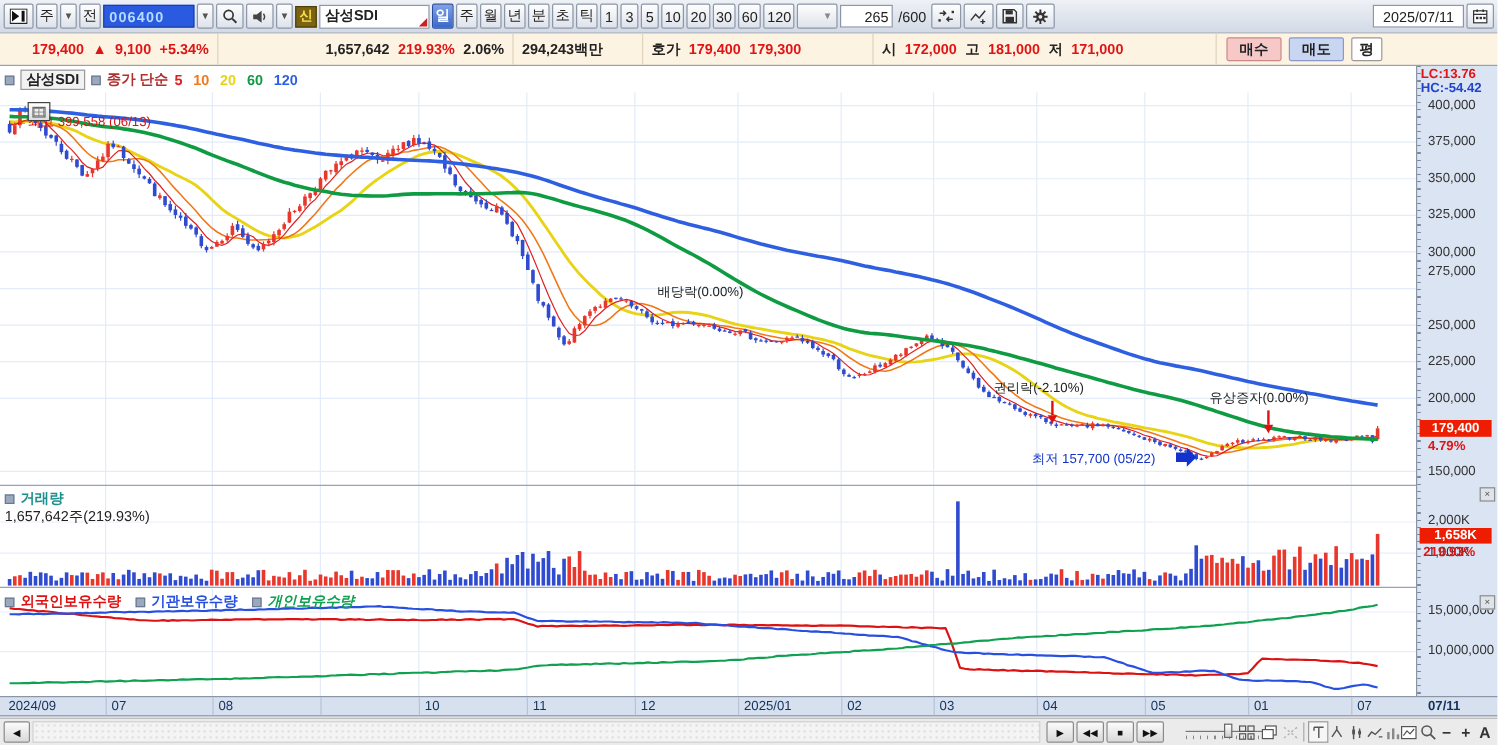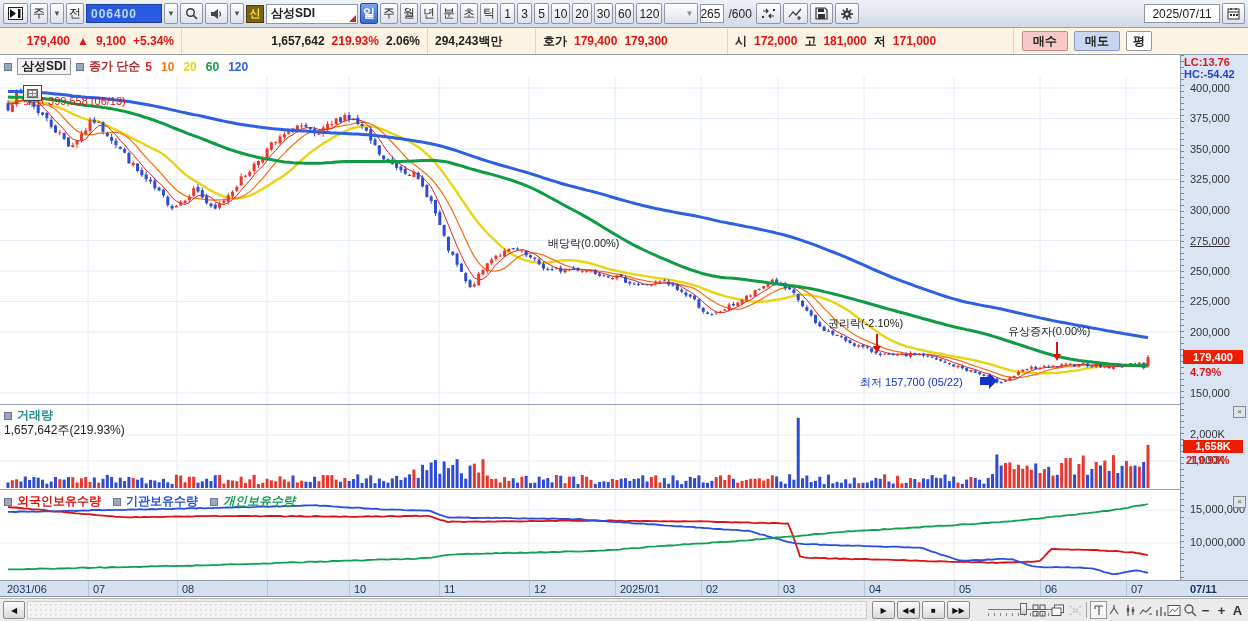--- a/index.html
+++ b/index.html
@@ -8,21 +8,21 @@
 
 .toolbar{position:absolute;top:0;left:0;width:1248px;height:28px;background:linear-gradient(#eef1f6,#d3dae6);border-bottom:1px solid #96a0b0;display:flex;align-items:center;padding:0 3px;gap:2px}
 .tbtn{height:21px;min-width:20px;padding:0 4px;background:linear-gradient(#fefefe,#dde2ea);border:1px solid #8d97a8;border-radius:2px;display:flex;align-items:center;justify-content:center;font-size:12px;color:#222}
 .tbtn.narrow{min-width:15px;padding:0 2px}
 .tbtn.drop{min-width:14px;padding:0 1px;font-size:8px;color:#555}
 .tab-active{background:linear-gradient(#7da4ea,#3a66c8);color:#fff;border-color:#2b4c9c;font-weight:bold}
 .code-input{width:76px;height:19px;background:#2a5ae0;color:#b8dcff;font-weight:bold;letter-spacing:1px;border:1px solid #1c3fa0;display:flex;align-items:center;padding:0 4px;font-size:12px}
 .badge-new{width:18px;height:18px;background:#7a6414;color:#ffe24a;border:1px solid #4e3f08;display:flex;align-items:center;justify-content:center;font-weight:bold;font-size:11px}
 .name-box{position:relative;width:92px;height:20px;background:#fff;border:1px solid #8d97a8;display:flex;align-items:center;padding:0 4px;font-weight:bold;font-size:12px}
 .name-box::after{content:"";position:absolute;right:1px;bottom:1px;border-left:7px solid transparent;border-bottom:7px solid #c92222}
-.count-input{width:24px;height:19px;background:#fff;border:1px solid #8d97a8;display:flex;align-items:center;justify-content:flex-end;padding:0 3px;font-size:12px}
+.count-input{width:44px;height:19px;background:#fff;border:1px solid #8d97a8;display:flex;align-items:center;justify-content:flex-end;padding:0 3px;font-size:12px}
 .slash-total{font-size:12px;color:#222;padding:0 2px}
 .date-box{width:76px;height:19px;background:#fff;border:1px solid #8d97a8;display:flex;align-items:center;justify-content:center;font-size:12px}
 .push{margin-left:auto}
 
 .quotebar{position:absolute;top:28px;left:0;width:1248px;height:27px;background:#fdf3e2;border-bottom:1px solid #96a0b0;display:flex;align-items:center;font-size:12px;font-weight:bold}
 .qcell{display:flex;align-items:center;height:100%;border-right:1px solid #ddd5bd;padding:0 7px;gap:7px;white-space:nowrap}
 .red{color:#e01414}.dark{color:#222}
 .qbtn{height:20px;padding:0 10px;display:flex;align-items:center;border-radius:2px;font-weight:bold;font-size:12px}
 .btn-buy{background:#f6c8c8;border:1px solid #cc8888}
 .btn-sell{background:#c8d6f2;border:1px solid #8898cc}
@@ -1115,21 +1115,21 @@
 
     <div class="axiscol">
       <div class="lc">LC:13.76</div>
       <div class="hc">HC:-54.42</div>
       <div id="axis-ticks">
           <div class="tick" style="top: 27px;">400,000</div>
           <div class="tick" style="top: 57.4878px;">375,000</div>
           <div class="tick" style="top: 87.9756px;">350,000</div>
           <div class="tick" style="top: 118.463px;">325,000</div>
           <div class="tick" style="top: 148.951px;">300,000</div>
-          <div class="tick" style="top: 180px; text-decoration: underline;">275,000</div>
+          <div class="tick" style="top: 165px;">275,000</div>
           <div class="tick" style="top: 209.927px;">250,000</div>
           <div class="tick" style="top: 240.415px;">225,000</div>
           <div class="tick" style="top: 270.902px;">200,000</div>
           <div class="tick" style="top: 331.878px;">150,000</div>
         </div>
       <div class="pricebadge">179,400</div>
       <div class="pctbadge">4.79%</div>
       <div id="vol-ticks">
           <div class="tick" style="top: 373px;">2,000K</div>
           <div class="tick" style="top: 399px;">1,000K</div>
@@ -1140,21 +1140,21 @@
           <div class="tick" style="top: 448px;">15,000,000</div>
           <div class="tick" style="top: 481px;">10,000,000</div>
         </div>
       <div class="xbox" style="top:351px">×</div>
       <div class="xbox" style="top:441px">×</div>
     </div>
   </div>
 
   <div class="xaxis">
     <div id="xaxis-labels">
-        <div class="xlabel" style="left: 7px;">2031/06</div>
+        <div class="xlabel" style="left: 7px;">2024/09</div>
         <div class="xsep" style="left: 88px;"></div>
         <div class="xlabel" style="left: 93px;">07</div>
         <div class="xsep" style="left: 177px;"></div>
         <div class="xlabel" style="left: 182px;">08</div>
         <div class="xsep" style="left: 267px;"></div>
         <div class="xlabel" style="left: 272px; margin-top: 48px;">09</div>
         <div class="xsep" style="left: 349px;"></div>
         <div class="xlabel" style="left: 354px;">10</div>
         <div class="xsep" style="left: 439px;"></div>
         <div class="xlabel" style="left: 444px;">11</div>
@@ -1164,21 +1164,21 @@
         <div class="xlabel" style="left: 620px; text-align: right;">2025/01</div>
         <div class="xsep" style="left: 701px;"></div>
         <div class="xlabel" style="left: 706px;">02</div>
         <div class="xsep" style="left: 778px;"></div>
         <div class="xlabel" style="left: 783px;">03</div>
         <div class="xsep" style="left: 864px;"></div>
         <div class="xlabel" style="left: 869px;">04</div>
         <div class="xsep" style="left: 954px;"></div>
         <div class="xlabel" style="left: 959px;">05</div>
         <div class="xsep" style="left: 1040px;"></div>
-        <div class="xlabel" style="left: 1045px;">06</div>
+        <div class="xlabel" style="left: 1045px;">01</div>
         <div class="xsep" style="left: 1126px;"></div>
         <div class="xlabel" style="left: 1131px;">07</div>
       </div>
     <div class="xaxis-right">07/11</div>
   </div>
 
   <div class="bottombar">
     <div class="bbtn" style="left:3px;width:22px">◀</div>
     <div class="track"></div>
     <div class="bbtn" style="left:872px;width:23px">▶</div>

